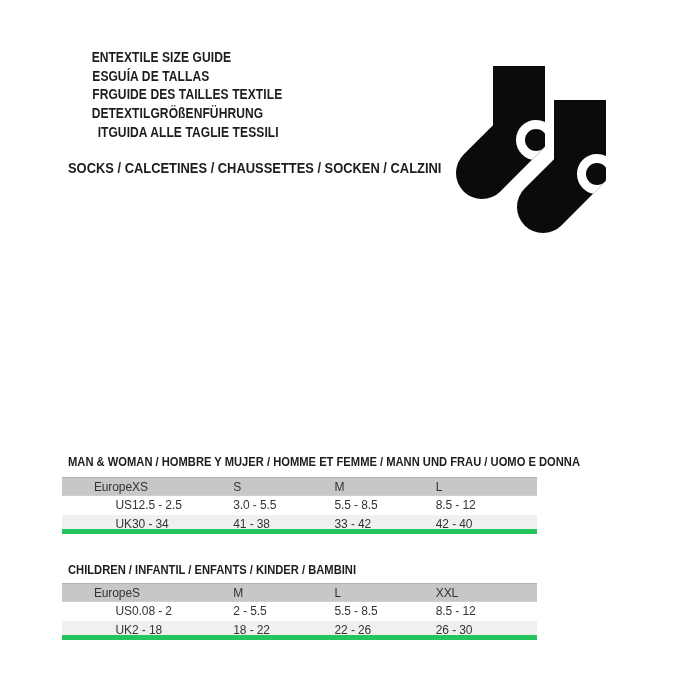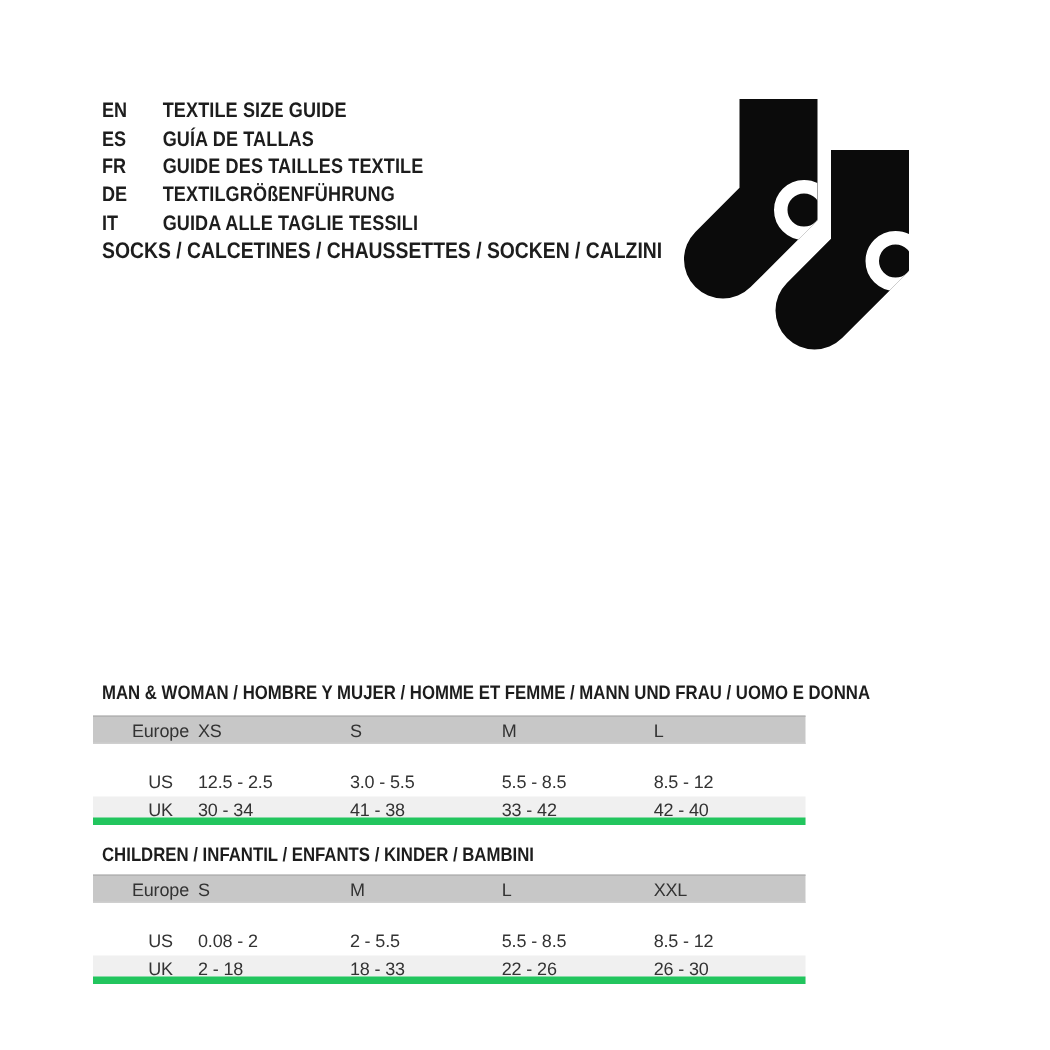--- a/index.html
+++ b/index.html
@@ -7,21 +7,21 @@
   body {
     position:relative;
     background:#ffffff;
     font-family:"Liberation Sans","DejaVu Sans",sans-serif;
     color:#2b2b2b;
     overflow:hidden;
   }
   .condensed { transform:scaleX(0.86); transform-origin:0 50%; white-space:nowrap; }
 
   
-  .lang-block { position:absolute; left:68px; top:64px; }
+  .lang-block { position:absolute; left:68px; top:48px;text-align:right; }
   .lang-row { display:flex; height:18.6px; align-items:center; }
   .lang-code { width:47px; font-size:14px; font-weight:bold; color:#1d1d1d; }
   .lang-label { font-size:14px; font-weight:bold; color:#1d1d1d; letter-spacing:0.1px; }
 
   
   .category {
     position:absolute; left:68px; top:159px; height:18px; line-height:18px;
     font-size:15px; font-weight:bold; color:#1d1d1d;
   }
 
@@ -34,24 +34,24 @@
     font-size:13px; font-weight:bold; color:#1d1d1d;
   }
   .tbl-title.t1 { top:454px; }
   .tbl-title.t2 { top:562px; }
 
   .tbl { position:absolute; left:62px; width:475px; font-size:12px; letter-spacing:-0.1px; }
   .tbl.t1 { top:477px; }
   .tbl.t2 { top:583px; }
   .row { display:flex; height:19px; line-height:19px; }
   .row.head { background:#c7c7c7; border-top:1px solid #b3b3b3; border-bottom:1px solid #cfcfcf; }
-  .row.plain { background:#ffffff;margin-top:16px; }
+  .row.plain { background:#ffffff; }
   .row.alt { background:#f0f0f0; border-bottom:5px solid #22c55e; }
   .cell { flex:1; color:#333333; }
-  .cell.first { flex:0 0 70px; text-align:center; padding-left:20px; }
+  .cell.first { flex:0 0 70px; text-align:right; padding-left:20px; }
 </style>
 </head>
 <body>
 
 <div class="lang-block">
   <div class="lang-row condensed">
     <span class="lang-code">EN</span>
     <span class="lang-label">TEXTILE SIZE GUIDE</span>
   </div>
   <div class="lang-row condensed">
@@ -129,17 +129,17 @@
   <div class="row plain">
     <div class="cell first">US</div>
     <div class="cell">0.08 - 2</div>
     <div class="cell">2 - 5.5</div>
     <div class="cell">5.5 - 8.5</div>
     <div class="cell">8.5 - 12</div>
   </div>
   <div class="row alt">
     <div class="cell first">UK</div>
     <div class="cell">2 - 18</div>
-    <div class="cell">18 - 33</div>
+    <div class="cell">18 - 22</div>
     <div class="cell">22 - 26</div>
     <div class="cell">26 - 30</div>
   </div>
 </div>
 
 </body></html>

